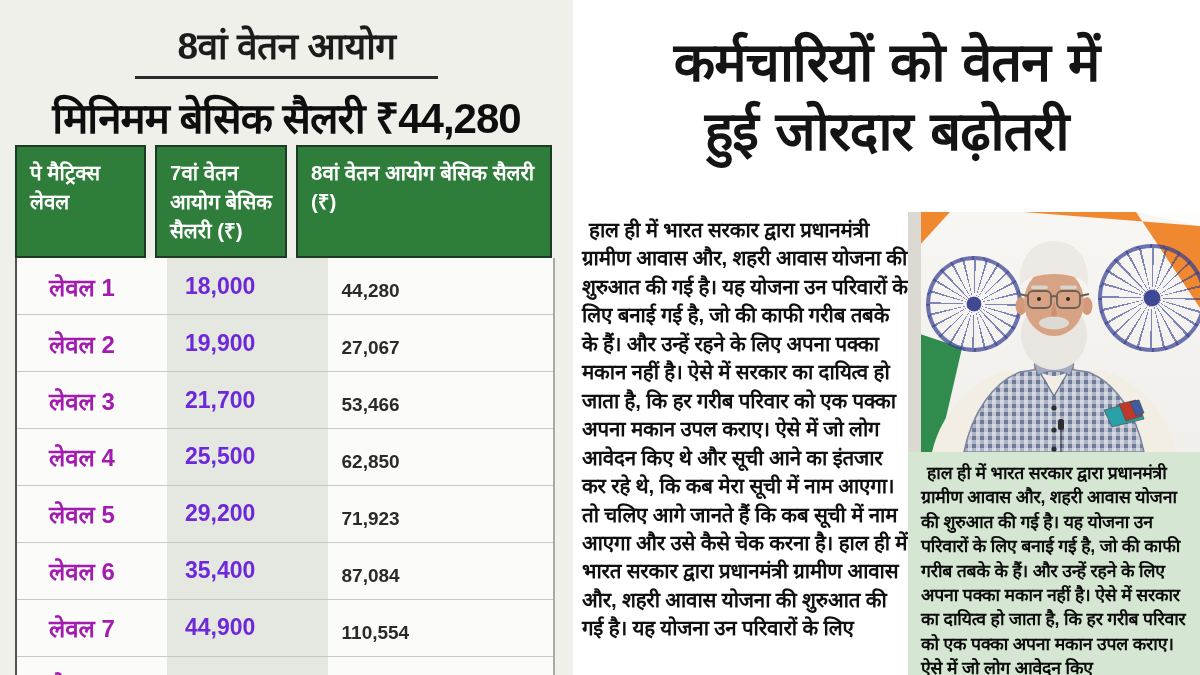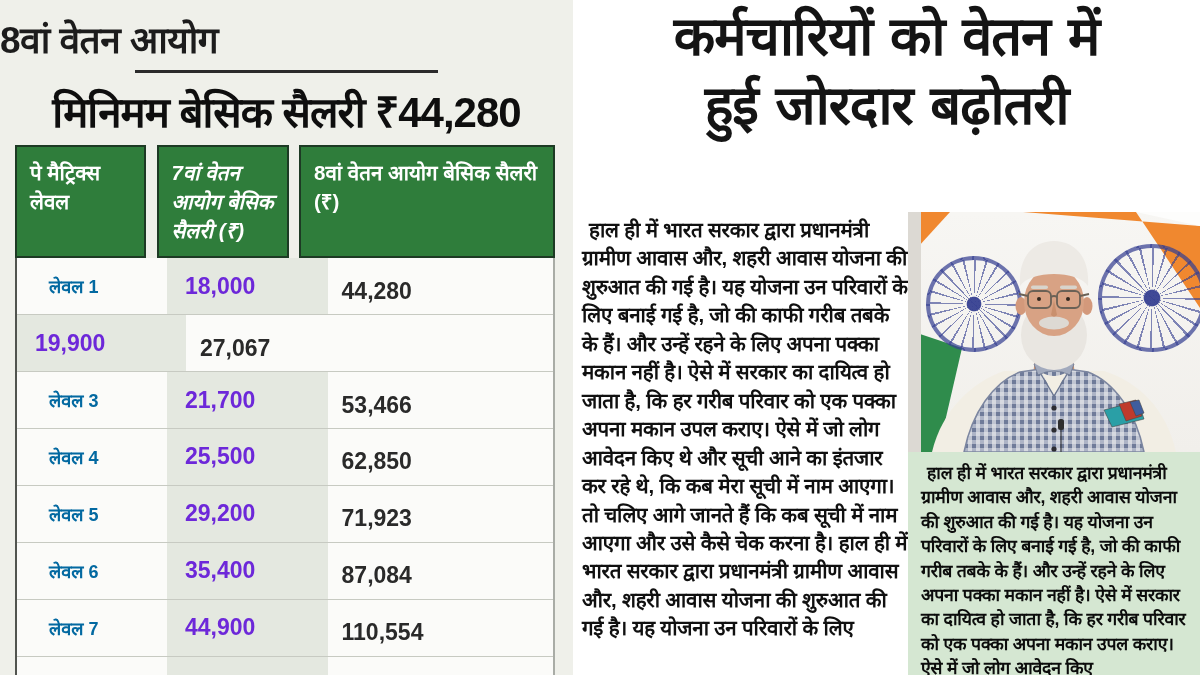--- a/index.html
+++ b/index.html
@@ -1,41 +1,41 @@
 <!DOCTYPE html>
 <html><head>
 <meta charset="utf-8">
 <style>
   html,body{margin:0;padding:0;}
   body{font-family:"Liberation Sans",sans-serif;background:#fff;}
   #stage{position:relative;width:1200px;height:675px;overflow:hidden;background:#fff;}
 
   
   .left-panel{position:absolute;left:0;top:0;width:573px;height:675px;background:#eff0ea;overflow:hidden;border-right:1px solid #e2e3dd;}
-  .lp-title{margin-top:13px;text-align:left;font-size:37px;font-weight:700;color:#1c1c1c;letter-spacing:-0.5px;}
+  .lp-title{margin-top:19px;text-align:center;font-size:37px;font-weight:700;color:#1c1c1c;letter-spacing:-0.5px;}
   .lp-underline{width:303px;height:3px;background:#2b2b2b;margin:6px auto 0 auto;}
   .lp-subtitle{margin-top:9px;text-align:center;font-size:42px;font-weight:800;color:#0e0e0e;white-space:nowrap;letter-spacing:-1px;}
 
   .pay-table{position:absolute;left:15px;top:145px;width:540px;}
-  .pt-header{display:flex;gap:9px;justify-content:space-between;}
+  .pt-header{display:flex;gap:9px;}
   .pt-hcell{box-sizing:border-box;background:#2f7d3b;border:2px solid #1d3a24;color:#fff;
             font-size:20.5px;font-weight:700;line-height:1.42;padding:11px 6px 11px 13px;}
   .pt-hcell.c1{width:131px;}
-  .pt-hcell.c2{width:132px;font-style:italic;}
+  .pt-hcell.c2{width:132px;}
   .pt-hcell.c3{width:256px;}
   .pt-body{border-left:2px solid #51544f;border-right:2px solid #a9aca6;background:#fbfbf9;}
   .pt-row{display:flex;height:55.9px;border-bottom:1.6px solid #c7cac2;align-items:center;}
   .pt-cell{box-sizing:border-box;height:100%;display:flex;align-items:center;}
-  .pt-cell.c1{width:157px;padding-left:32px;font-size:18px;font-weight:600;color:#0369a1;}
+  .pt-cell.c1{width:157px;padding-left:32px;font-size:24px;font-weight:600;color:#a21caf;}
   .pt-cell.c2{width:169px;padding-left:18px;background:#e4e8e0;font-size:23px;font-weight:600;color:#6d28d9;}
-  .pt-cell.c3{width:238px;padding-left:14px;font-size:23px;font-weight:600;color:#2a2a2a;margin-top:10px;}
+  .pt-cell.c3{width:238px;padding-left:14px;font-size:19px;font-weight:600;color:#2a2a2a;margin-top:10px;}
 
   
   .right-panel{position:absolute;left:573px;top:0;width:627px;height:675px;background:#fff;}
-  .headline{margin:0;padding:2px 4px 0 4px;text-align:center;
+  .headline{margin:8px;padding:20px 4px 0 4px;text-align:center;
             font-family:"DejaVu Serif",serif;font-weight:800;color:#141414;
             font-size:54px;line-height:1.28;letter-spacing:-1px;}
   .headline span{display:block;}
   .article{position:absolute;left:9px;top:216px;width:327px;
            font-size:20.5px;line-height:28.45px;font-weight:600;color:#101010;
            text-indent:7px;letter-spacing:-0.2px;}
 
   
   .photo{position:absolute;left:335px;top:212px;width:292px;height:240px;overflow:hidden;
          background:linear-gradient(180deg,#f7f6f3 0%,#f1efeb 100%);}
@@ -74,20 +74,21 @@
         <div class="pt-hcell c2">7वां वेतन आयोग बेसिक सैलरी (₹)</div>
         <div class="pt-hcell c3">8वां वेतन आयोग बेसिक सैलरी (₹)</div>
       </div>
       <div class="pt-body">
         <div class="pt-row">
           <div class="pt-cell c1">लेवल 1</div>
           <div class="pt-cell c2">18,000</div>
           <div class="pt-cell c3">44,280</div>
         </div>
         <div class="pt-row">
+          <div class="pt-cell c1">लेवल 2</div>
           <div class="pt-cell c2">19,900</div>
           <div class="pt-cell c3">27,067</div>
         </div>
         <div class="pt-row">
           <div class="pt-cell c1">लेवल 3</div>
           <div class="pt-cell c2">21,700</div>
           <div class="pt-cell c3">53,466</div>
         </div>
         <div class="pt-row">
           <div class="pt-cell c1">लेवल 4</div>

